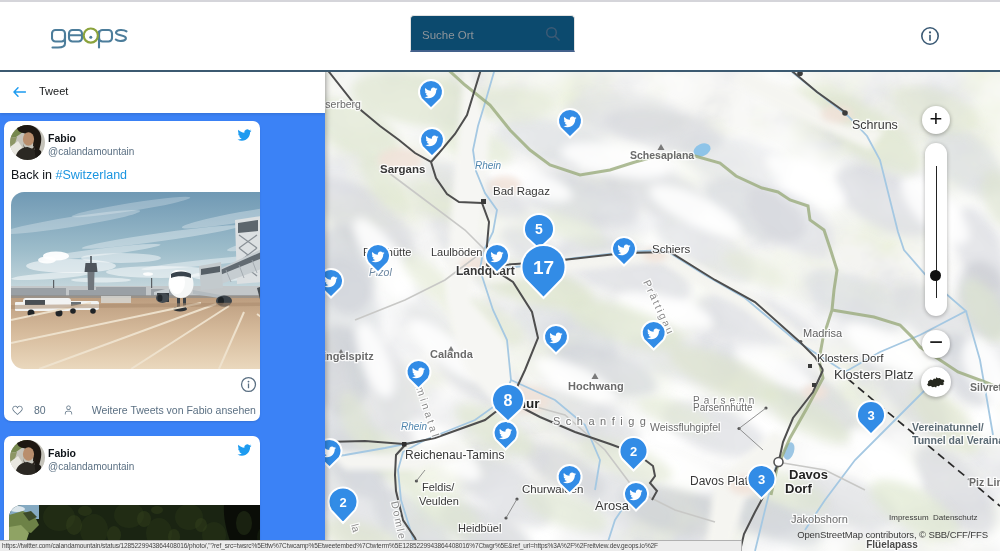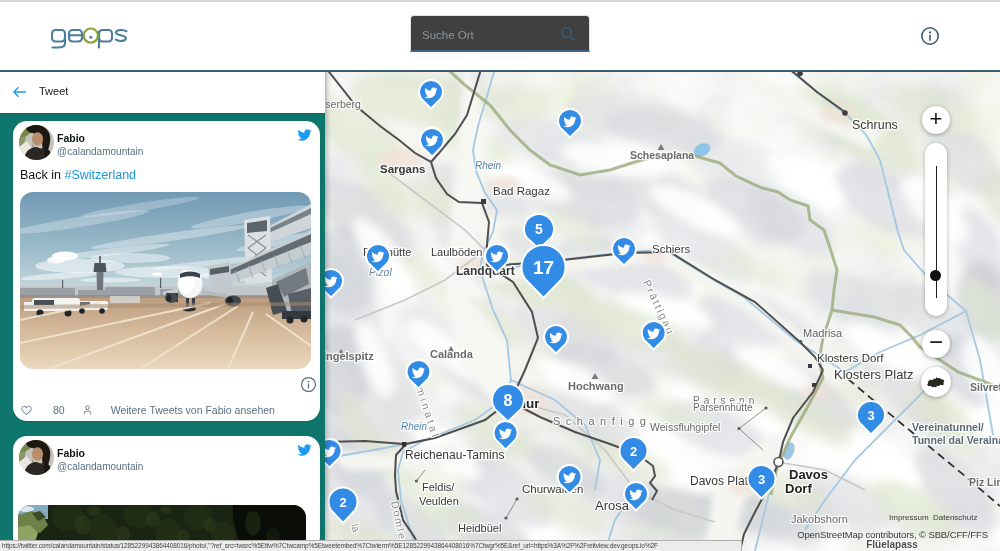--- a/index.html
+++ b/index.html
@@ -1,30 +1,30 @@
 <!DOCTYPE html>
 <html><head>
 <meta charset="utf-8">
 <style>
 * { margin:0; padding:0; box-sizing:border-box; }
 html,body { width:1000px; height:551px; overflow:hidden; font-family:"Liberation Sans", sans-serif; }
 #page { position:relative; width:1000px; height:551px; background:#fff; overflow:hidden; }
 #topline { position:absolute; top:0; left:0; width:1000px; height:2px; background:#d5d5da; z-index:60;}
 #header { position:absolute; top:2px; left:0; width:1000px; height:70px; background:#fff; border-bottom:2.5px solid #3c5a71; z-index:50; }
 #logo { position:absolute; left:51px; top:24px; }
-#search { position:absolute; left:410px; top:13px; width:180px; height:37px; border:1px solid #e2e2e2; border-bottom:2px solid #44618c; border-radius:4px 4px 0 0; background:#404040; }
+#search { position:absolute; left:410px; top:13px; width:165px; height:37px; border:1px solid #e2e2e2; border-bottom:2px solid #44618c; border-radius:4px 4px 0 0; background:#0c4a6e; }
 #search .ph { position:absolute; left:11px; top:13px; font-size:11.5px; color:#8d949a; }
 #search svg { position:absolute; right:12px; top:9px; }
 #infoicon { position:absolute; right:60px; top:24px; }
 
-#sidebar { position:absolute; left:0; top:70px; width:325px; height:481px; background:#0f766e; z-index:40; box-shadow:2px 0 5px rgba(0,0,0,.25);padding-left:40px; }
+#sidebar { position:absolute; left:0; top:70px; width:325px; height:481px; background:#3b82f6; z-index:40; box-shadow:2px 0 5px rgba(0,0,0,.25);padding-left:40px; }
 #tweetbar { position:absolute; left:0; top:0; width:325px; height:43px; background:#fff; box-shadow:0 1px 3px rgba(0,0,0,.14); }
 #tweetbar .back { position:absolute; left:13px; top:17px; }
 #tweetbar .title { position:absolute; left:39px; top:15px; font-size:11px; color:#17191b; }
-.card { position:absolute; left:13px; width:307px; background:#fff; border-radius:14px; box-shadow:0 1px 2px rgba(0,0,0,.12); overflow:hidden; }
+.card { position:absolute; left:4px; width:256px; background:#fff; border-radius:7px; box-shadow:0 1px 2px rgba(0,0,0,.12); overflow:hidden; }
 #card1 { top:51px; height:300px; }
 #card2 { top:366px; height:115px; }
 .card .avatar { position:absolute; left:5.5px; top:4px; width:35px; height:35px; border-radius:50%; overflow:hidden; }
 .card .name { position:absolute; left:44px; top:11px; font-size:10.5px; font-weight:bold; color:#0f1419; }
 .card .handle { position:absolute; left:44px; top:24.5px; font-size:10px; color:#5b7083; }
 .card .bird { position:absolute; right:7px; top:7px; }
 .card .text { position:absolute; left:7px; top:47px; font-size:12.5px; color:#0f1419; }
 
 .card .text a { color:#1b95e0; text-decoration:none; }
 .photo { position:absolute; left:7px; border-radius:13px; overflow:hidden; }
@@ -576,21 +576,21 @@
 </g>
 <path d="M0 113 L291 110 L291 113.5 L0 117 Z" fill="#a98b6d" opacity="0.55"></path>
 </svg></div>
       <div class="iinfo"><svg width="17" height="17" viewBox="0 0 20 20">
             <circle cx="10" cy="10" r="8.2" fill="none" stroke="#5b7083" stroke-width="1.5"></circle>
             <circle cx="10" cy="6.6" r="1.1" fill="#5b7083"></circle>
             <rect x="9.25" y="8.8" width="1.5" height="5.6" fill="#5b7083"></rect>
           </svg></div>
       <div class="foot"><svg style="vertical-align:-2px" width="13" height="12" viewBox="0 0 24 24">
             <path d="M12 21.6c-.4 0-.8-.15-1.06-.44-1.1-1.08-2.2-2.1-3.1-3l-.05-.03c-2.7-2.48-5.03-4.62-5.84-7.2-.38-1.23-.33-2.5.15-3.66a5.77 5.77 0 015.35-3.55c1.8 0 3.45.84 4.55 2.3a5.64 5.64 0 014.55-2.3 5.77 5.77 0 015.35 3.55c.48 1.16.53 2.43.15 3.66-.8 2.58-3.13 4.72-5.84 7.2l-.05.04c-.9.88-2 1.9-3.1 2.99-.27.29-.66.44-1.06.44zM7.45 5.12a4.27 4.27 0 00-3.96 2.63c-.35.85-.38 1.79-.1 2.7.68 2.2 2.9 4.24 5.45 6.6l.05.04c.9.83 1.93 1.77 3.11 2.92 1.18-1.15 2.21-2.1 3.11-2.92l.05-.04c2.56-2.36 4.77-4.4 5.45-6.6.28-.91.25-1.85-.1-2.7a4.27 4.27 0 00-3.96-2.63c-1.52 0-2.9.87-3.6 2.28l-.95 1.9-.95-1.9a4.03 4.03 0 00-3.6-2.28z" fill="#5b7083"></path>
-          </svg><span style="margin-left:20px">80</span><svg style="vertical-align:-2px;margin-left:16px" width="13" height="12" viewBox="0 0 24 24">
+          </svg><span style="margin-left:10px">80</span><svg style="vertical-align:-2px;margin-left:16px" width="13" height="12" viewBox="0 0 24 24">
             <path d="M12 11.8a4.4 4.4 0 110-8.8 4.4 4.4 0 010 8.8zm0-7.3a2.9 2.9 0 100 5.8 2.9 2.9 0 000-5.8zM19.3 21h-1.5v-2.1c0-2.1-1.7-3.9-3.9-3.9h-3.8a3.9 3.9 0 00-3.9 3.9V21H4.7v-2.1c0-3 2.4-5.4 5.4-5.4h3.8c3 0 5.4 2.4 5.4 5.4V21z" fill="#5b7083"></path>
           </svg><span style="margin-left:17px">Weitere Tweets von Fabio ansehen</span></div>
     </div>
     <div class="card" id="card2">
       <div class="avatar"><svg width="35" height="35" viewBox="0 0 35 35">
 <rect width="35" height="35" fill="#c5c3ba"></rect>
 <path d="M0 0 L17 0 L13 7 L6 12 L0 13 Z" fill="#76884e"></path>
 <path d="M0 13 L7 12 L4 22 L0 24 Z" fill="#8d9665"></path>
 <path d="M0 22 L8 16 L12 22 L10 30 L0 30 Z" fill="#e9e7e0"></path>
 <path d="M7 2 C13 -3 29 -1 31 11 C32 17 30 21 29 26 L23 21 C24 12 21 9.5 15 8.5 C10 7.5 7 6 7 2 Z" fill="#1e1812"></path>

